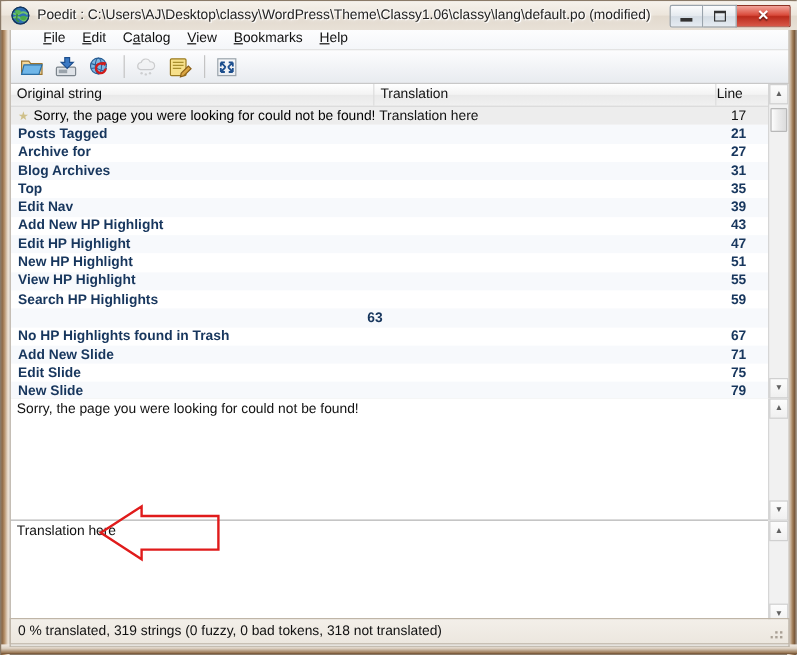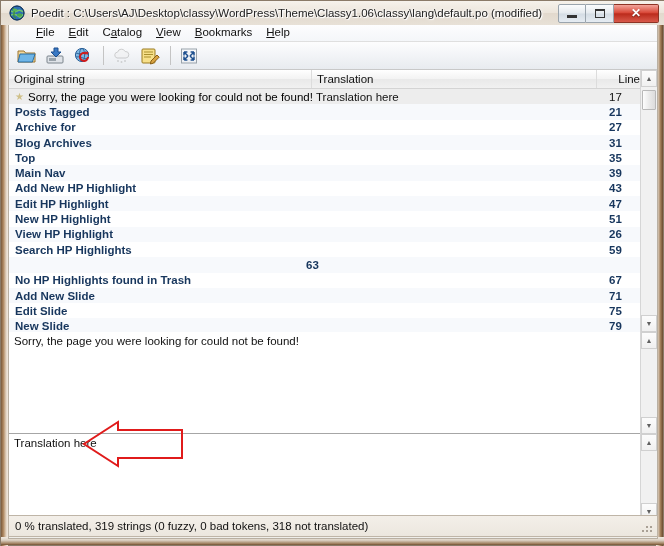--- a/index.html
+++ b/index.html
@@ -150,21 +150,21 @@
   }
   .hcell {
     display: flex; align-items: center;
     border-right: 1px solid #dcdcdc;
     padding: 0 5px;
     white-space: nowrap;
     overflow: hidden;
   }
   .hcell.c-orig  { width: 303px; }
   .hcell.c-trans { width: 285px; }
-  .hcell.c-line  { width: 44px; justify-content: flex-end; padding-right: 1px; border-right: none; }
+  .hcell.c-line  { width: 44px; justify-content: flex-end; padding-right: 22px; border-right: none; }
 
   #listbody {
     position: absolute;
     left: 0; top: 19px;
     width: 632px; height: 243px;
     overflow: hidden;
   }
   .lrow {
     display: flex;
     height: 15.3px;
@@ -416,21 +416,21 @@
           </div>
           <div class="lrow">
             <div class="cell-orig">
               <span>Top</span>
             </div>
             <div class="cell-trans"></div>
             <div class="cell-line">35</div>
           </div>
           <div class="lrow alt">
             <div class="cell-orig">
-              <span>Main Nav</span>
+              <span>Edit Nav</span>
             </div>
             <div class="cell-trans"></div>
             <div class="cell-line">39</div>
           </div>
           <div class="lrow">
             <div class="cell-orig">
               <span>Add New HP Highlight</span>
             </div>
             <div class="cell-trans"></div>
             <div class="cell-line">43</div>
@@ -447,21 +447,21 @@
               <span>New HP Highlight</span>
             </div>
             <div class="cell-trans"></div>
             <div class="cell-line">51</div>
           </div>
           <div class="lrow alt">
             <div class="cell-orig">
               <span>View HP Highlight</span>
             </div>
             <div class="cell-trans"></div>
-            <div class="cell-line">26</div>
+            <div class="cell-line">55</div>
           </div>
           <div class="lrow">
             <div class="cell-orig">
               <span>Search HP Highlights</span>
             </div>
             <div class="cell-trans"></div>
             <div class="cell-line">59</div>
           </div>
           <div class="lrow alt">
             <div class="cell-trans"></div>

